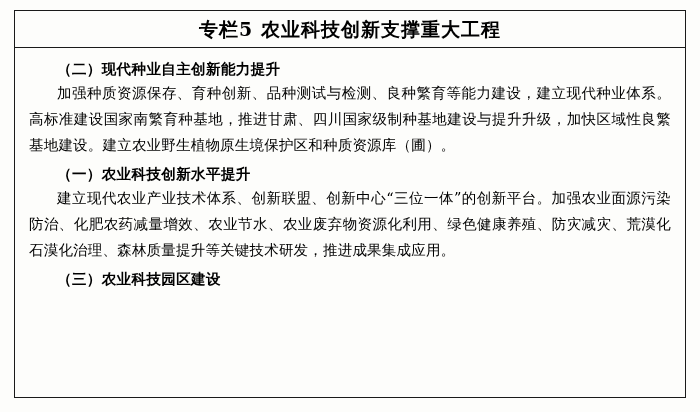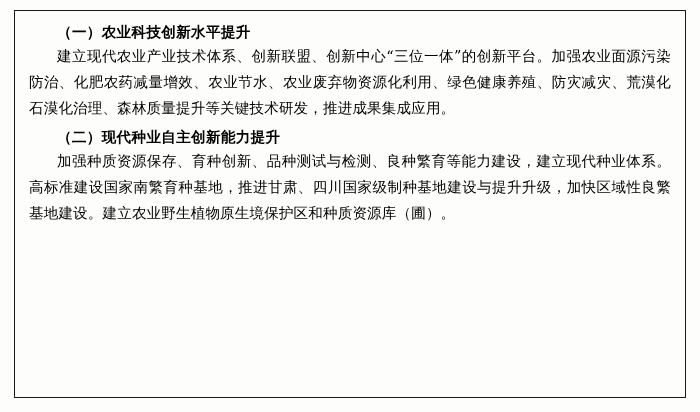--- a/index.html
+++ b/index.html
@@ -67,31 +67,35 @@
     text-justify: inter-ideograph;
     letter-spacing: 0.2px;
   }
 </style>
 </head>
 <body>
 
 <div class="page">
   <div class="box">
 
+    <div class="title-bar">
+      <div class="title-text">专栏5  农业科技创新支撑重大工程</div>
+    </div>
 
     <div class="content">
+
+      <div class="section">
+        <div class="sec-head">（二）现代种业自主创新能力提升</div>
+        <div class="sec-body">加强种质资源保存、育种创新、品种测试与检测、良种繁育等能力建设，建立现代种业体系。高标准建设国家南繁育种基地，推进甘肃、四川国家级制种基地建设与提升升级，加快区域性良繁基地建设。建立农业野生植物原生境保护区和种质资源库（圃）。</div>
+      </div>
 
       <div class="section">
         <div class="sec-head">（一）农业科技创新水平提升</div>
         <div class="sec-body">建立现代农业产业技术体系、创新联盟、创新中心“三位一体”的创新平台。加强农业面源污染防治、化肥农药减量增效、农业节水、农业废弃物资源化利用、绿色健康养殖、防灾减灾、荒漠化石漠化治理、森林质量提升等关键技术研发，推进成果集成应用。</div>
       </div>
 
       <div class="section">
-        <div class="sec-head">（二）现代种业自主创新能力提升</div>
-        <div class="sec-body">加强种质资源保存、育种创新、品种测试与检测、良种繁育等能力建设，建立现代种业体系。高标准建设国家南繁育种基地，推进甘肃、四川国家级制种基地建设与提升升级，加快区域性良繁基地建设。建立农业野生植物原生境保护区和种质资源库（圃）。</div>
-      </div>
-
-      <div class="section">
+        <div class="sec-head">（三）农业科技园区建设</div>
       </div>
 
     </div>
   </div>
 </div>
 
 </body></html>

